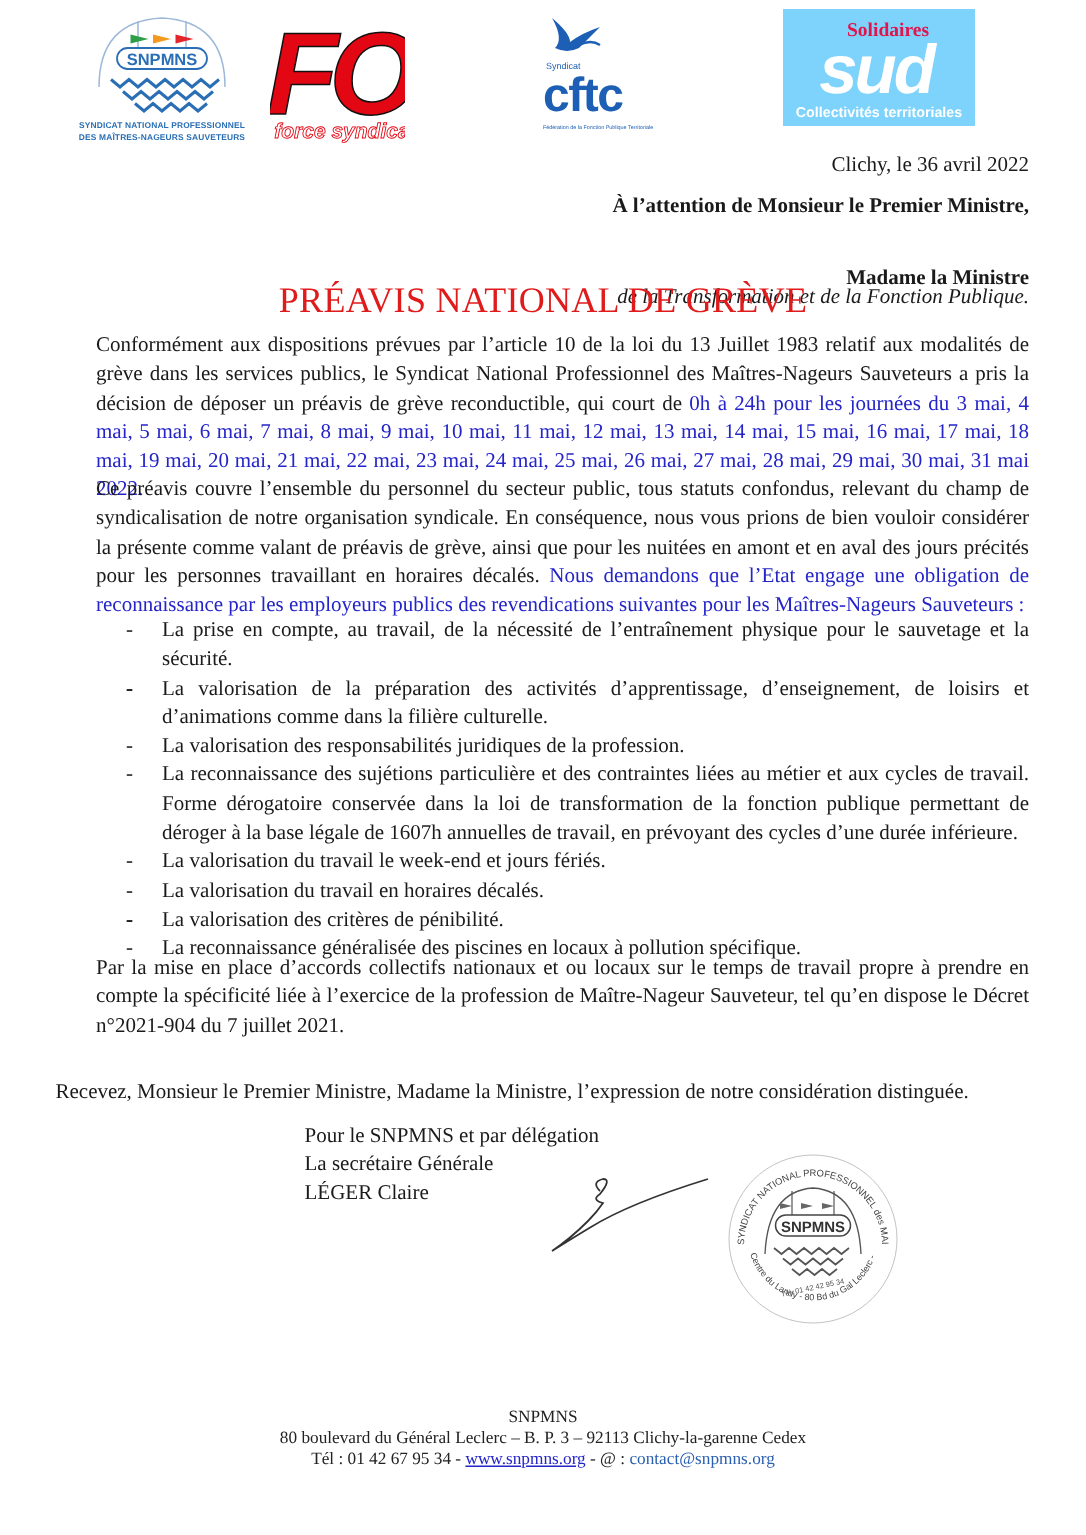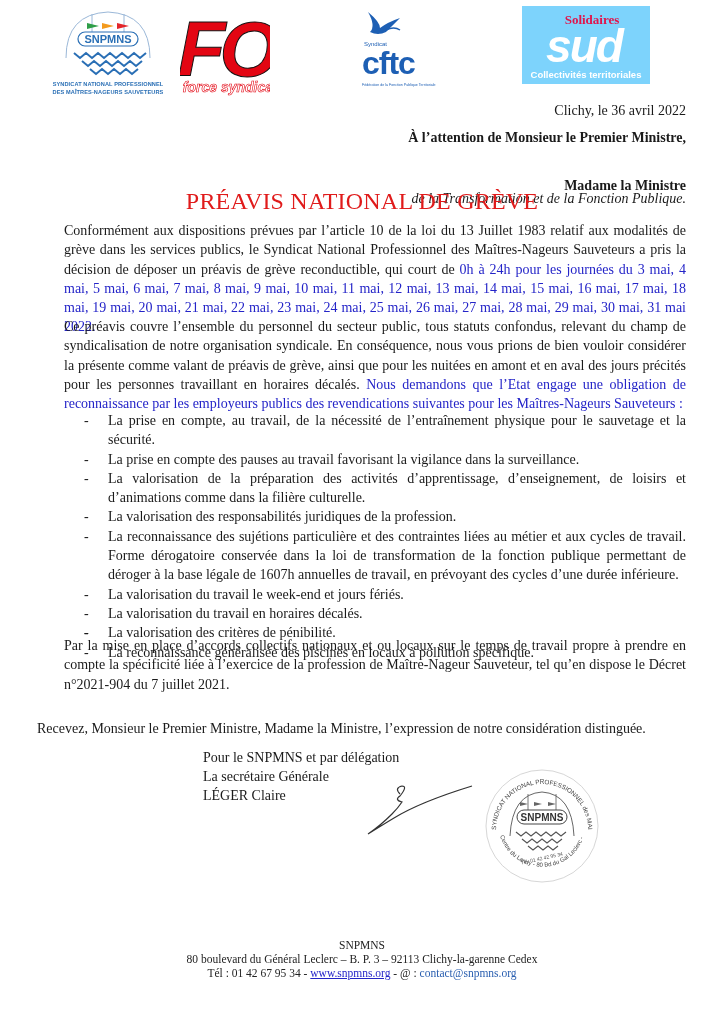--- a/index.html
+++ b/index.html
@@ -94,21 +94,21 @@
 <div class="abs para" style="top:221px;">
   <span>Conformément aux dispositions prévues par l’article 10 de la loi du 13 Juillet 1983 relatif aux modalités de grève dans les services publics, le Syndicat National Professionnel des Maîtres-Nageurs Sauveteurs a pris la décision de déposer un préavis de grève reconductible, qui court de </span><span class="blue">0h à 24h pour les journées du 3 mai, 4 mai, 5 mai, 6 mai, 7 mai, 8 mai, 9 mai, 10 mai, 11 mai, 12 mai, 13 mai, 14 mai, 15 mai, 16 mai, 17 mai, 18 mai, 19 mai, 20 mai, 21 mai, 22 mai, 23 mai, 24 mai, 25 mai, 26 mai, 27 mai, 28 mai, 29 mai, 30 mai, 31 mai 2022.</span>
 </div>
 
 <div class="abs para" style="top:317px;">
   <span>Ce préavis couvre l’ensemble du personnel du secteur public, tous statuts confondus, relevant du champ de syndicalisation de notre organisation syndicale. En conséquence, nous vous prions de bien vouloir considérer la présente comme valant de préavis de grève, ainsi que pour les nuitées en amont et en aval des jours précités pour les personnes travaillant en horaires décalés. </span><span class="blue">Nous demandons que l’Etat engage une obligation de reconnaissance par les employeurs publics des revendications suivantes pour les Maîtres-Nageurs Sauveteurs :</span>
 </div>
 
 <ul class="abs list" style="top:411px;">
   <li><span class="dash">-</span><span>La prise en compte, au travail, de la nécessité de l’entraînement physique pour le sauvetage et la sécurité.</span></li>
-  <li><span class="dash">-</span><span>La prise en compte des pauses au travail favorisant la vigilance dans la surveillance.</span></li>
+  <li><span class="dash">-</span></li>
   <li><span class="dash">-</span><span>La valorisation de la préparation des activités d’apprentissage, d’enseignement, de loisirs et d’animations comme dans la filière culturelle.</span></li>
   <li><span class="dash">-</span><span>La valorisation des responsabilités juridiques de la profession.</span></li>
   <li><span class="dash">-</span><span>La reconnaissance des sujétions particulière et des contraintes liées au métier et aux cycles de travail. Forme dérogatoire conservée dans la loi de transformation de la fonction publique permettant de déroger à la base légale de 1607h annuelles de travail, en prévoyant des cycles d’une durée inférieure.</span></li>
   <li><span class="dash">-</span><span>La valorisation du travail le week-end et jours fériés.</span></li>
   <li><span class="dash">-</span><span>La valorisation du travail en horaires décalés.</span></li>
   <li><span class="dash">-</span></li>
   <li><span class="dash">-</span><span>La valorisation des critères de pénibilité.</span></li>
   <li><span class="dash">-</span><span>La reconnaissance généralisée des piscines en locaux à pollution spécifique.</span></li>
 </ul>
 

